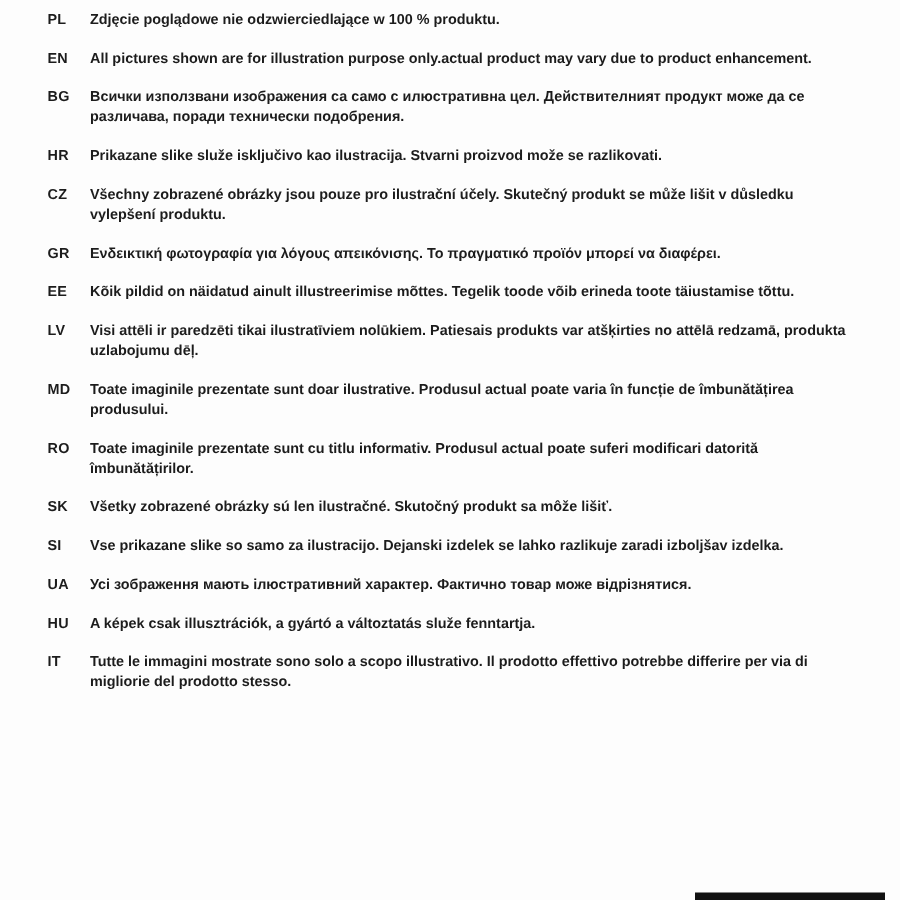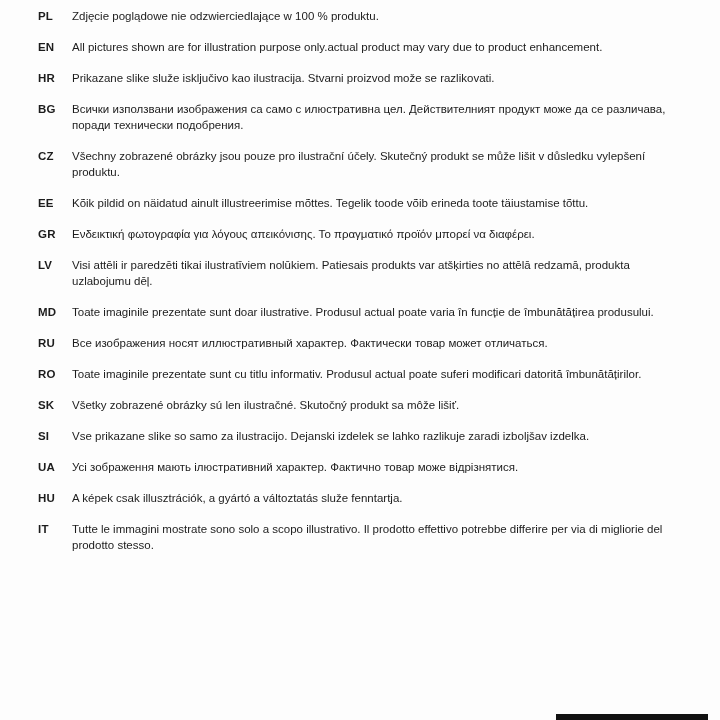--- a/index.html
+++ b/index.html
@@ -26,20 +26,21 @@
     line-height: 16px;
   }
   .code {
     flex: 0 0 34px;
     font-weight: bold;
     letter-spacing: 0.2px;
   }
   .text {
     flex: 1 1 auto;
     max-width: 612px;
+    font-weight: bold;
   }
   .edge-artifact {
     position: absolute;
     right: 12px;
     bottom: 0;
     width: 152px;
     height: 6px;
     background: #111111;
   }
 </style>
@@ -52,60 +53,56 @@
     <span class="code">PL</span>
     <span class="text">Zdjęcie poglądowe nie odzwierciedlające w 100 % produktu.</span>
   </div>
 
   <div class="row">
     <span class="code">EN</span>
     <span class="text">All pictures shown are for illustration purpose only.actual product may vary due to product enhancement.</span>
   </div>
 
   <div class="row">
-    <span class="code">HR</span>
-    <span class="text">Prikazane slike služe isključivo kao ilustracija. Stvarni proizvod može se razlikovati.</span>
+    <span class="code">BG</span>
+    <span class="text">Всички използвани изображения са само с илюстративна цел. Действителният продукт може да се различава, поради технически подобрения.</span>
   </div>
 
   <div class="row">
-    <span class="code">BG</span>
-    <span class="text">Всички използвани изображения са само с илюстративна цел. Действителният продукт може да се различава, поради технически подобрения.</span>
+    <span class="code">HR</span>
+    <span class="text">Prikazane slike služe isključivo kao ilustracija. Stvarni proizvod može se razlikovati.</span>
   </div>
 
   <div class="row">
     <span class="code">CZ</span>
     <span class="text">Všechny zobrazené obrázky jsou pouze pro ilustrační účely. Skutečný produkt se může lišit v důsledku vylepšení produktu.</span>
   </div>
 
   <div class="row">
-    <span class="code">EE</span>
-    <span class="text">Kõik pildid on näidatud ainult illustreerimise mõttes. Tegelik toode võib erineda toote täiustamise tõttu.</span>
+    <span class="code">GR</span>
+    <span class="text">Ενδεικτική φωτογραφία για λόγους απεικόνισης. Το πραγματικό προϊόν μπορεί να διαφέρει.</span>
   </div>
 
   <div class="row">
-    <span class="code">GR</span>
-    <span class="text">Ενδεικτική φωτογραφία για λόγους απεικόνισης. Το πραγματικό προϊόν μπορεί να διαφέρει.</span>
+    <span class="code">EE</span>
+    <span class="text">Kõik pildid on näidatud ainult illustreerimise mõttes. Tegelik toode võib erineda toote täiustamise tõttu.</span>
   </div>
 
 
   <div class="row">
     <span class="code">LV</span>
     <span class="text">Visi attēli ir paredzēti tikai ilustratīviem nolūkiem. Patiesais produkts var atšķirties no attēlā redzamā, produkta uzlabojumu dēļ.</span>
   </div>
 
   <div class="row">
     <span class="code">MD</span>
     <span class="text">Toate imaginile prezentate sunt doar ilustrative. Produsul actual poate varia în funcție de îmbunătățirea produsului.</span>
   </div>
 
 
-  <div class="row">
-    <span class="code">RU</span>
-    <span class="text">Все изображения носят иллюстративный характер. Фактически товар может отличаться.</span>
-  </div>
 
   <div class="row">
     <span class="code">RO</span>
     <span class="text">Toate imaginile prezentate sunt cu titlu informativ. Produsul actual poate suferi modificari datorită îmbunătățirilor.</span>
   </div>
 
   <div class="row">
     <span class="code">SK</span>
     <span class="text">Všetky zobrazené obrázky sú len ilustračné. Skutočný produkt sa môže lišiť.</span>
   </div>

